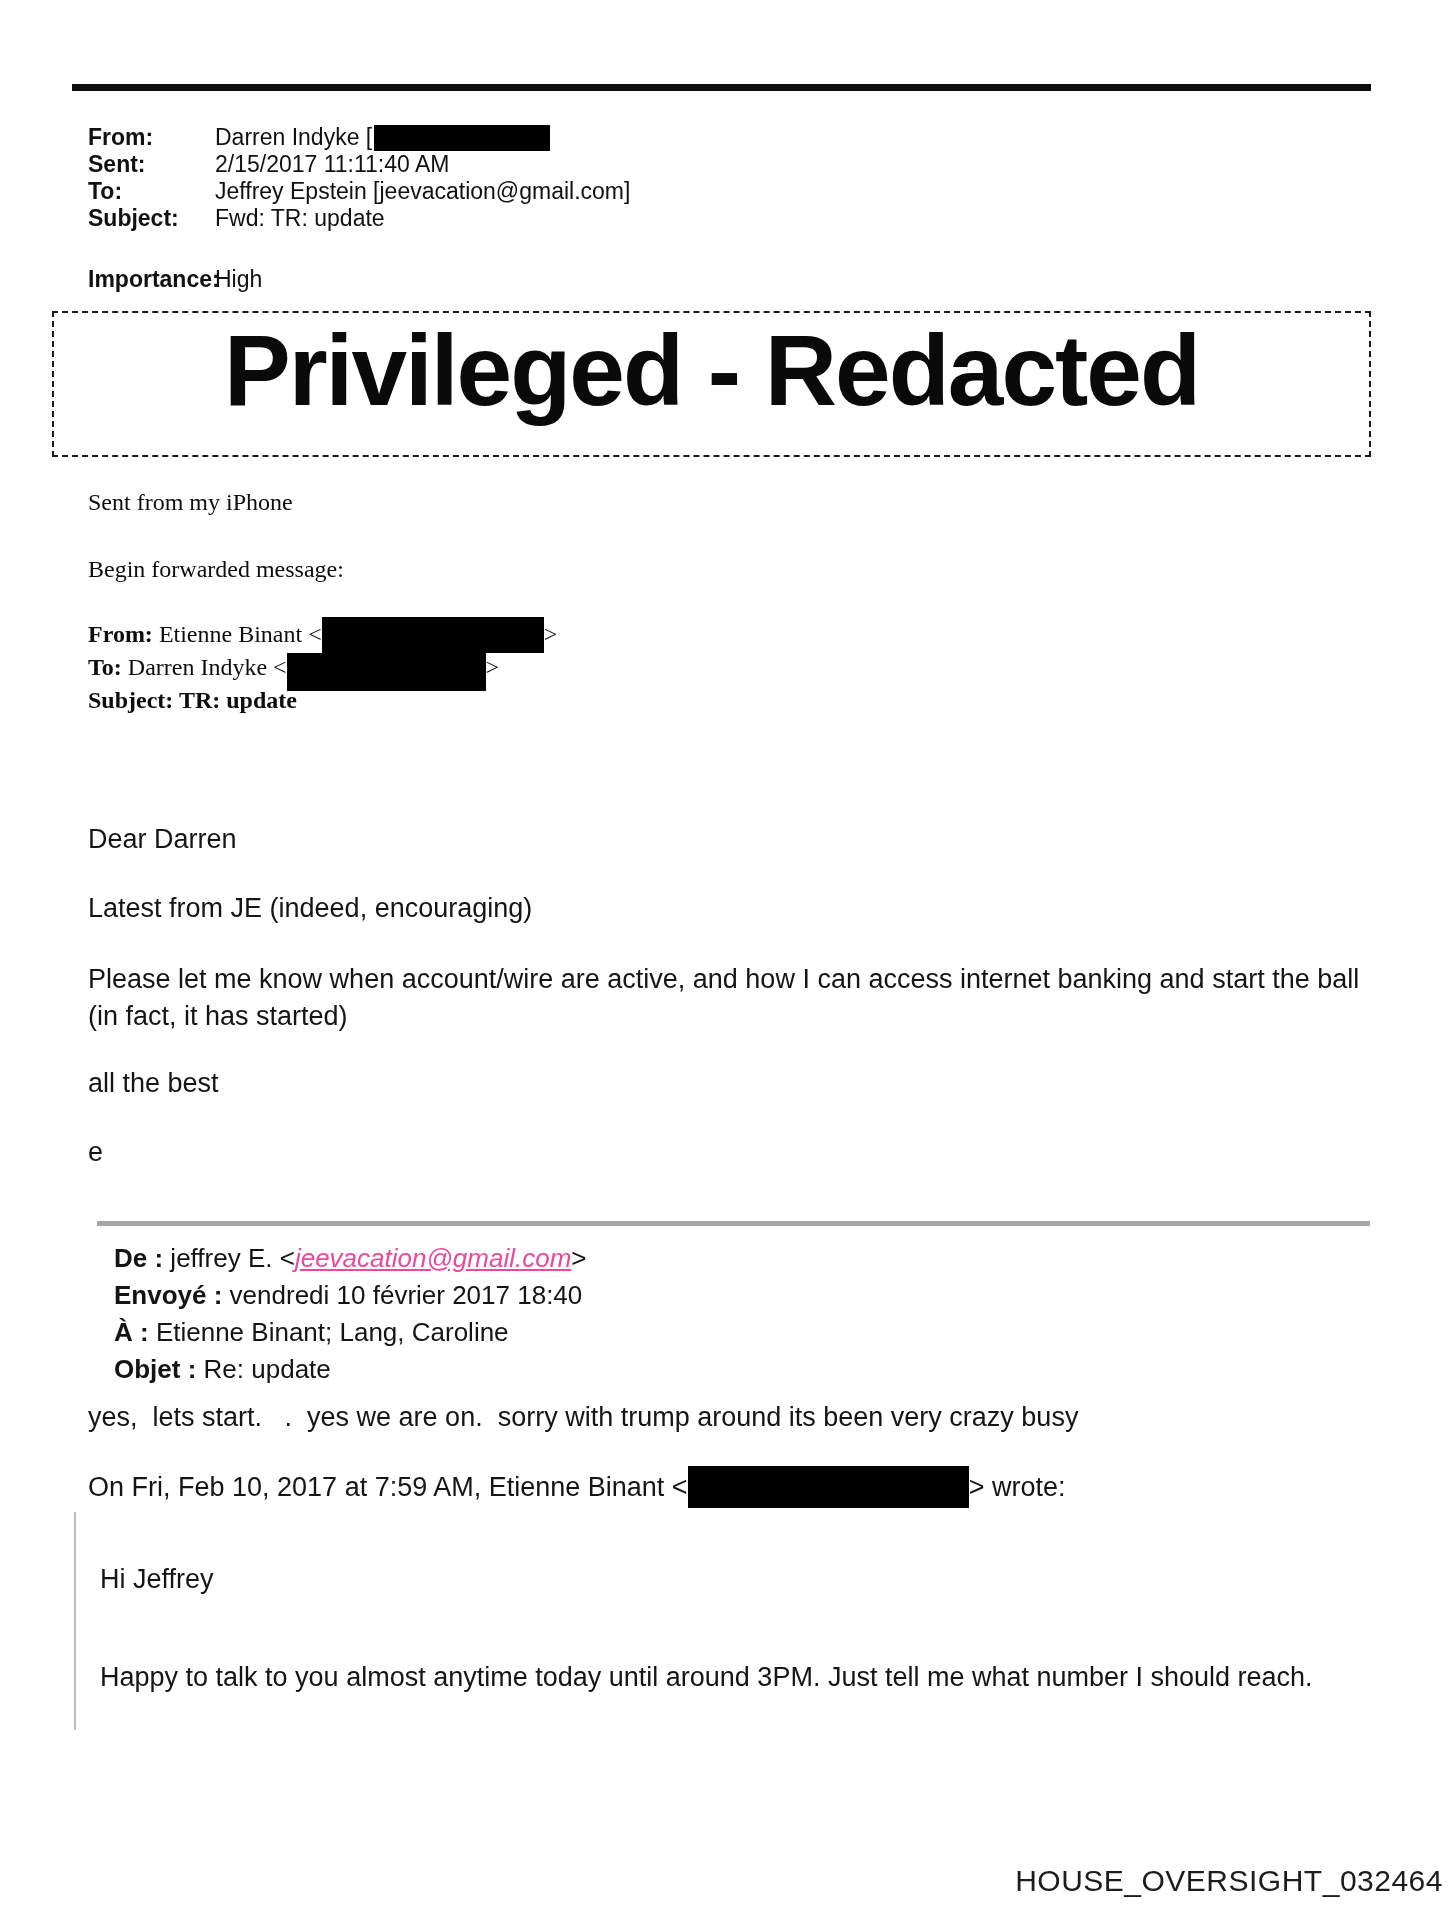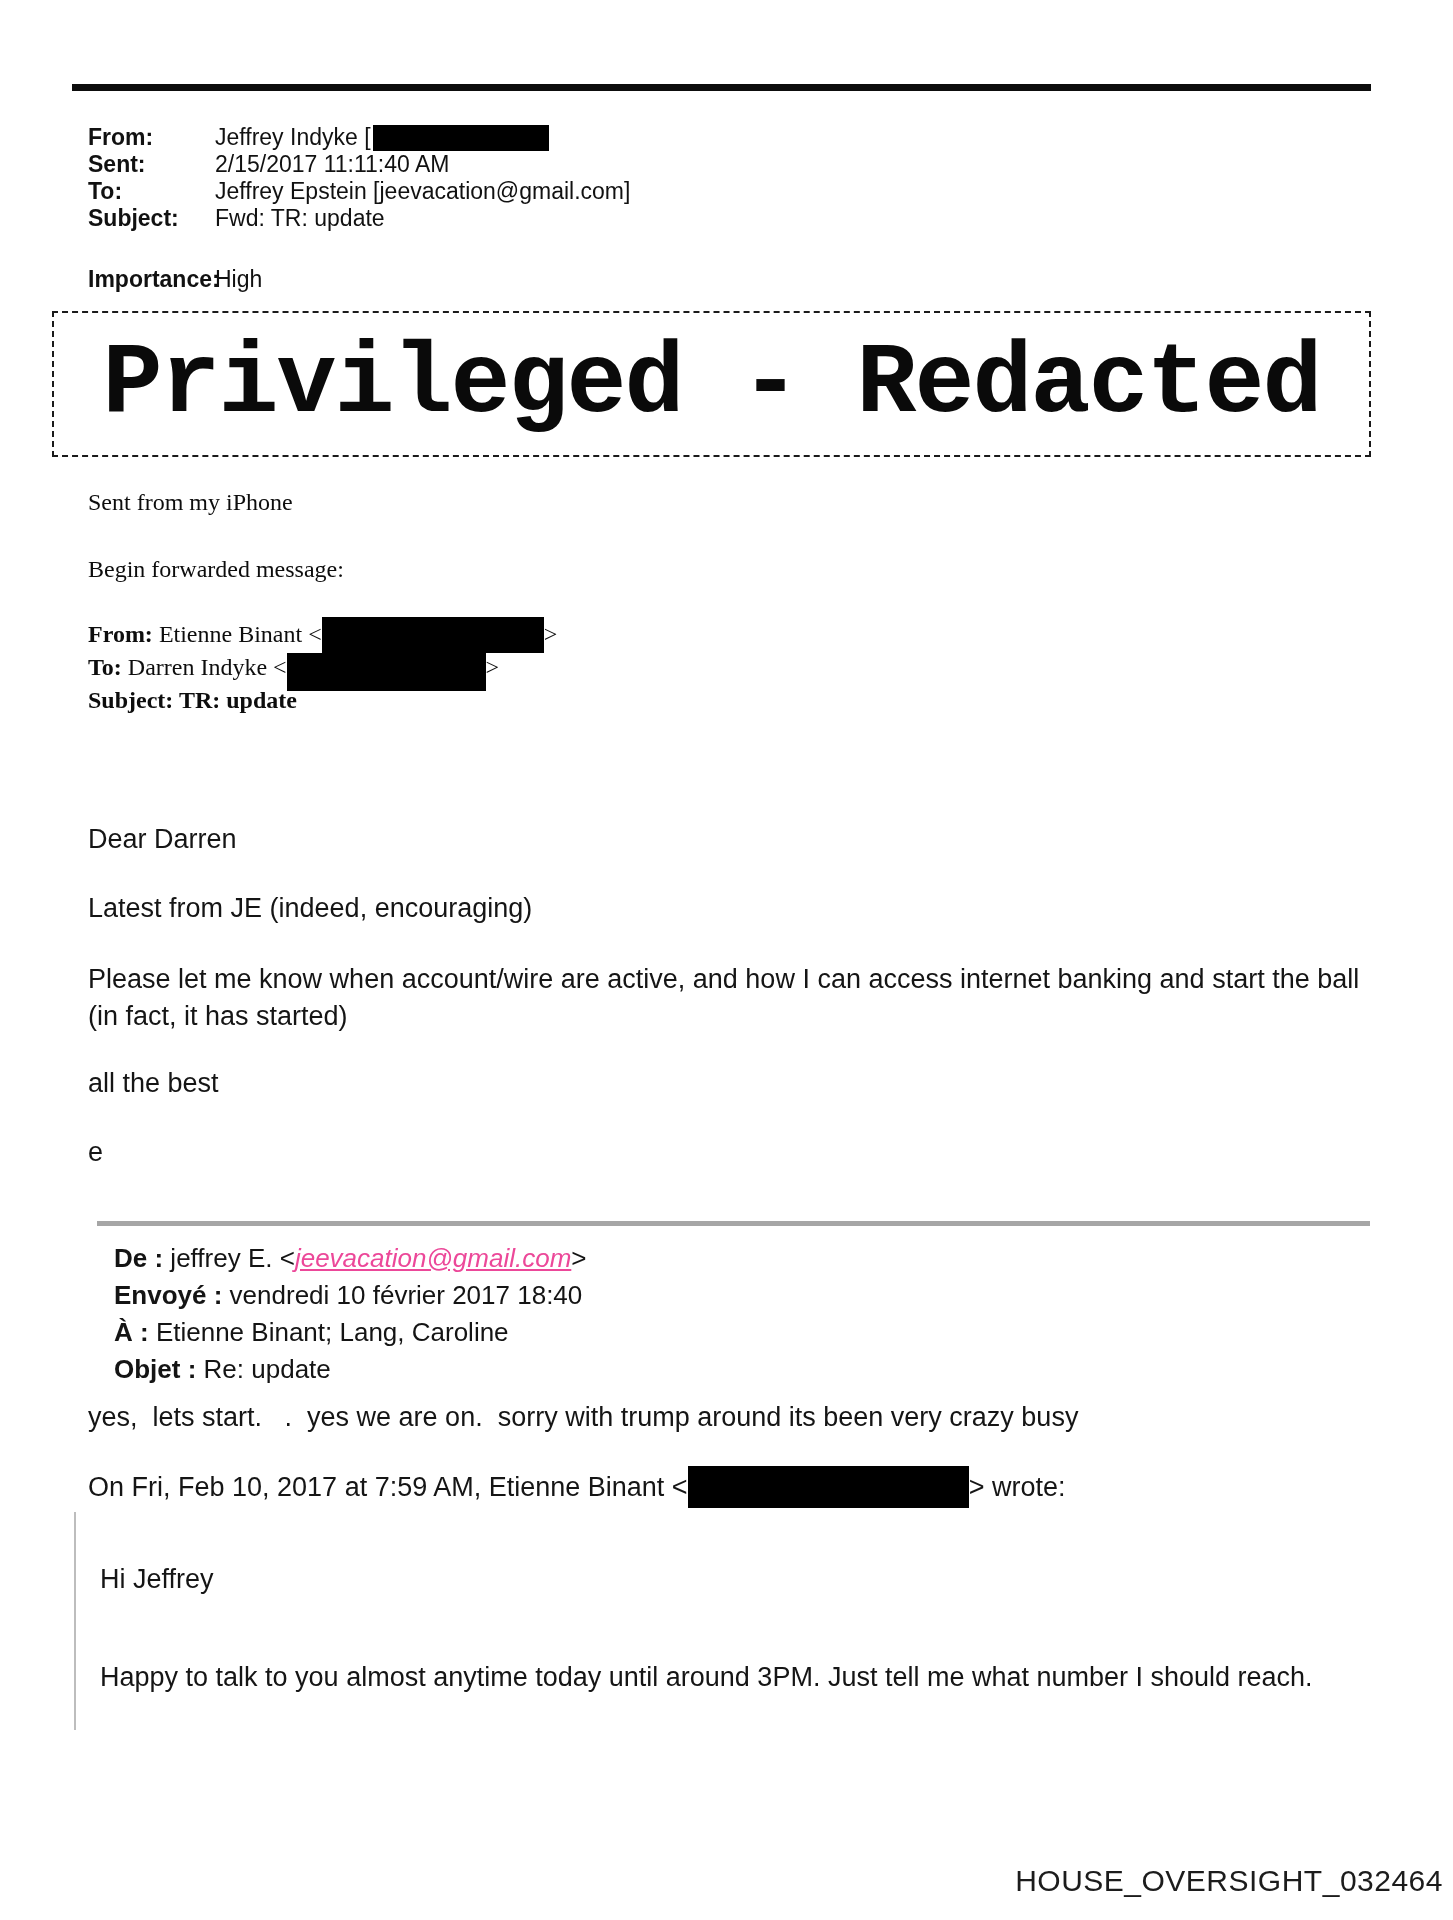--- a/index.html
+++ b/index.html
@@ -20,21 +20,21 @@
   .hdr-label { width:127px; font-weight:bold; }
   .importance { left:88px; top:266px; font-size:23px; }
 
   .redaction { display:inline-block; background:#000; flex:none; }
   .red-top-from { width:176px; height:26px; margin-left:2px; }
 
   
   .priv-box {
     left:52px; top:311px; width:1319px; height:146px;
     border:2px dashed #1a1a1a;
-    display:flex; align-items:center; justify-content:center;font-family:Liberation Mono, monospace;
+    display:flex; justify-content:center;
   }
   .priv-text {
     font-size:100px; font-weight:bold; letter-spacing:-2px; color:#0a0a0a;
     white-space:nowrap;
   }
 
   
   .serif { font-family:"Liberation Serif", serif; font-size:24px; color:#0d0d0d; }
   .sent-iphone { left:88px; top:489px; }
   .begin-fwd  { left:88px; top:556px; }
@@ -76,21 +76,21 @@
 </head>
 <body>
 
 <div class="page">
 
   <div class="abs top-bar"></div>
 
   <div class="abs hdr">
     <div class="hdr-row">
       <span class="hdr-label">From:</span>
-      <span>Jeffrey Indyke [</span>
+      <span>Darren Indyke [</span>
       <span class="redaction red-top-from"></span>
     </div>
     <div class="hdr-row">
       <span class="hdr-label">Sent:</span>
       <span>2/15/2017 11:11:40 AM</span>
     </div>
     <div class="hdr-row">
       <span class="hdr-label">To:</span>
       <span>Jeffrey Epstein [jeevacation@gmail.com]</span>
     </div>

